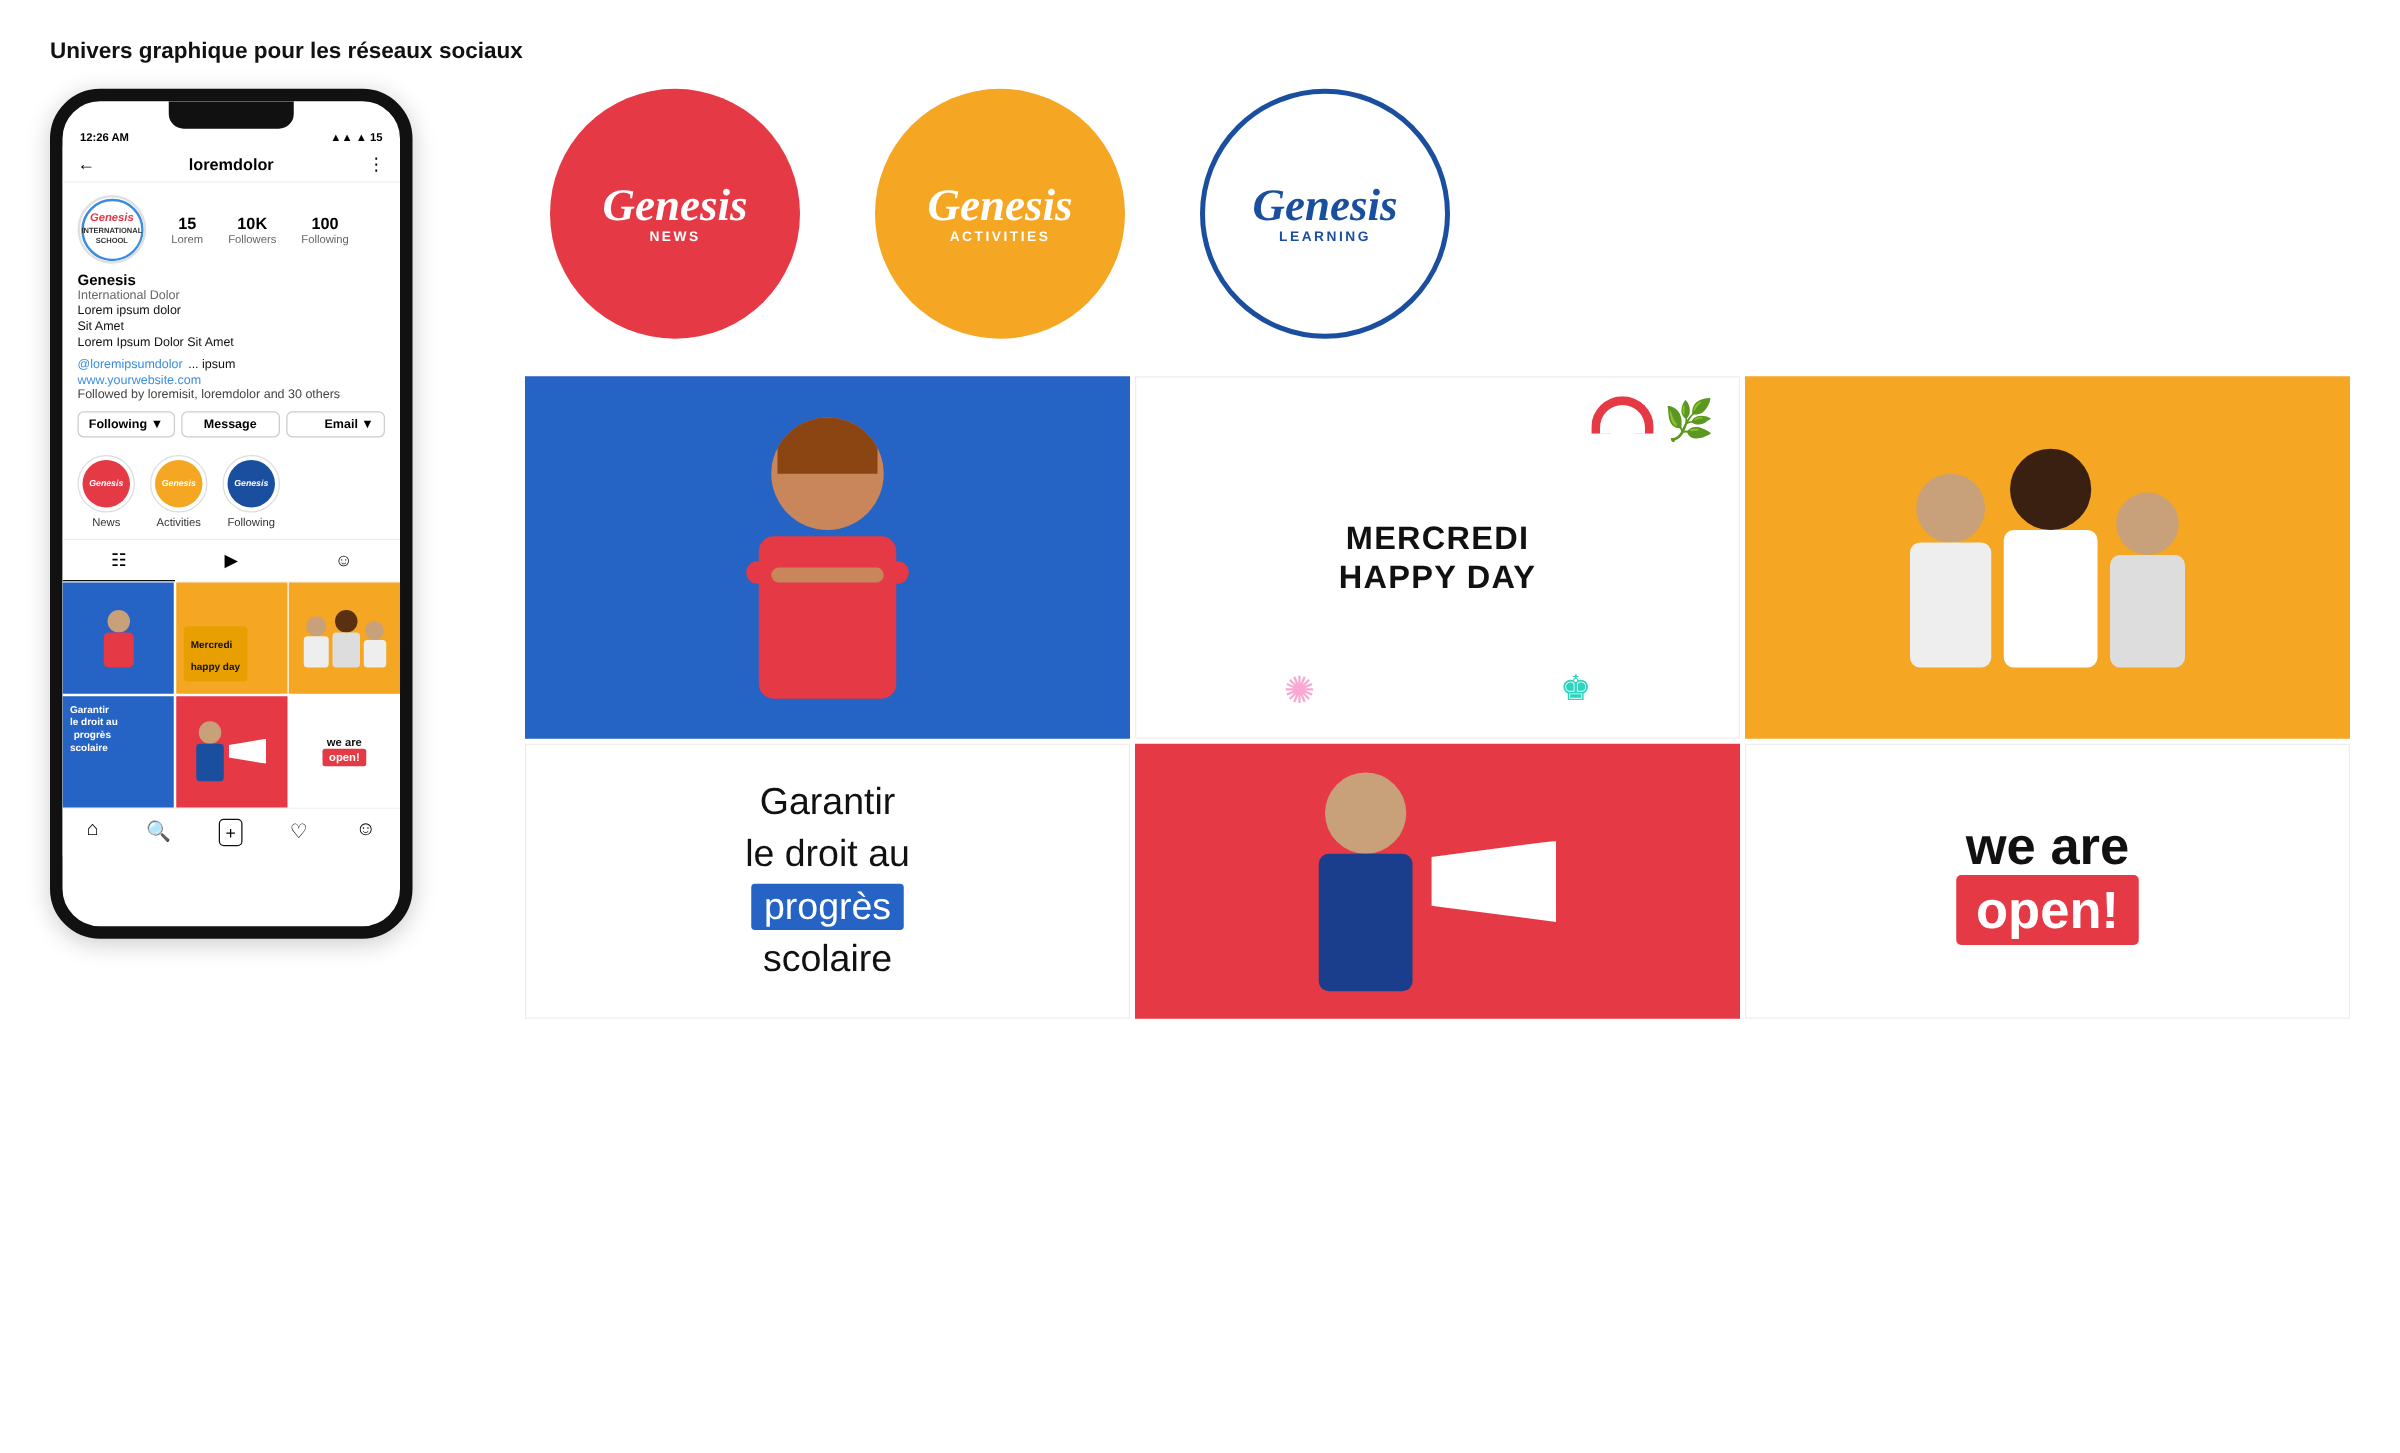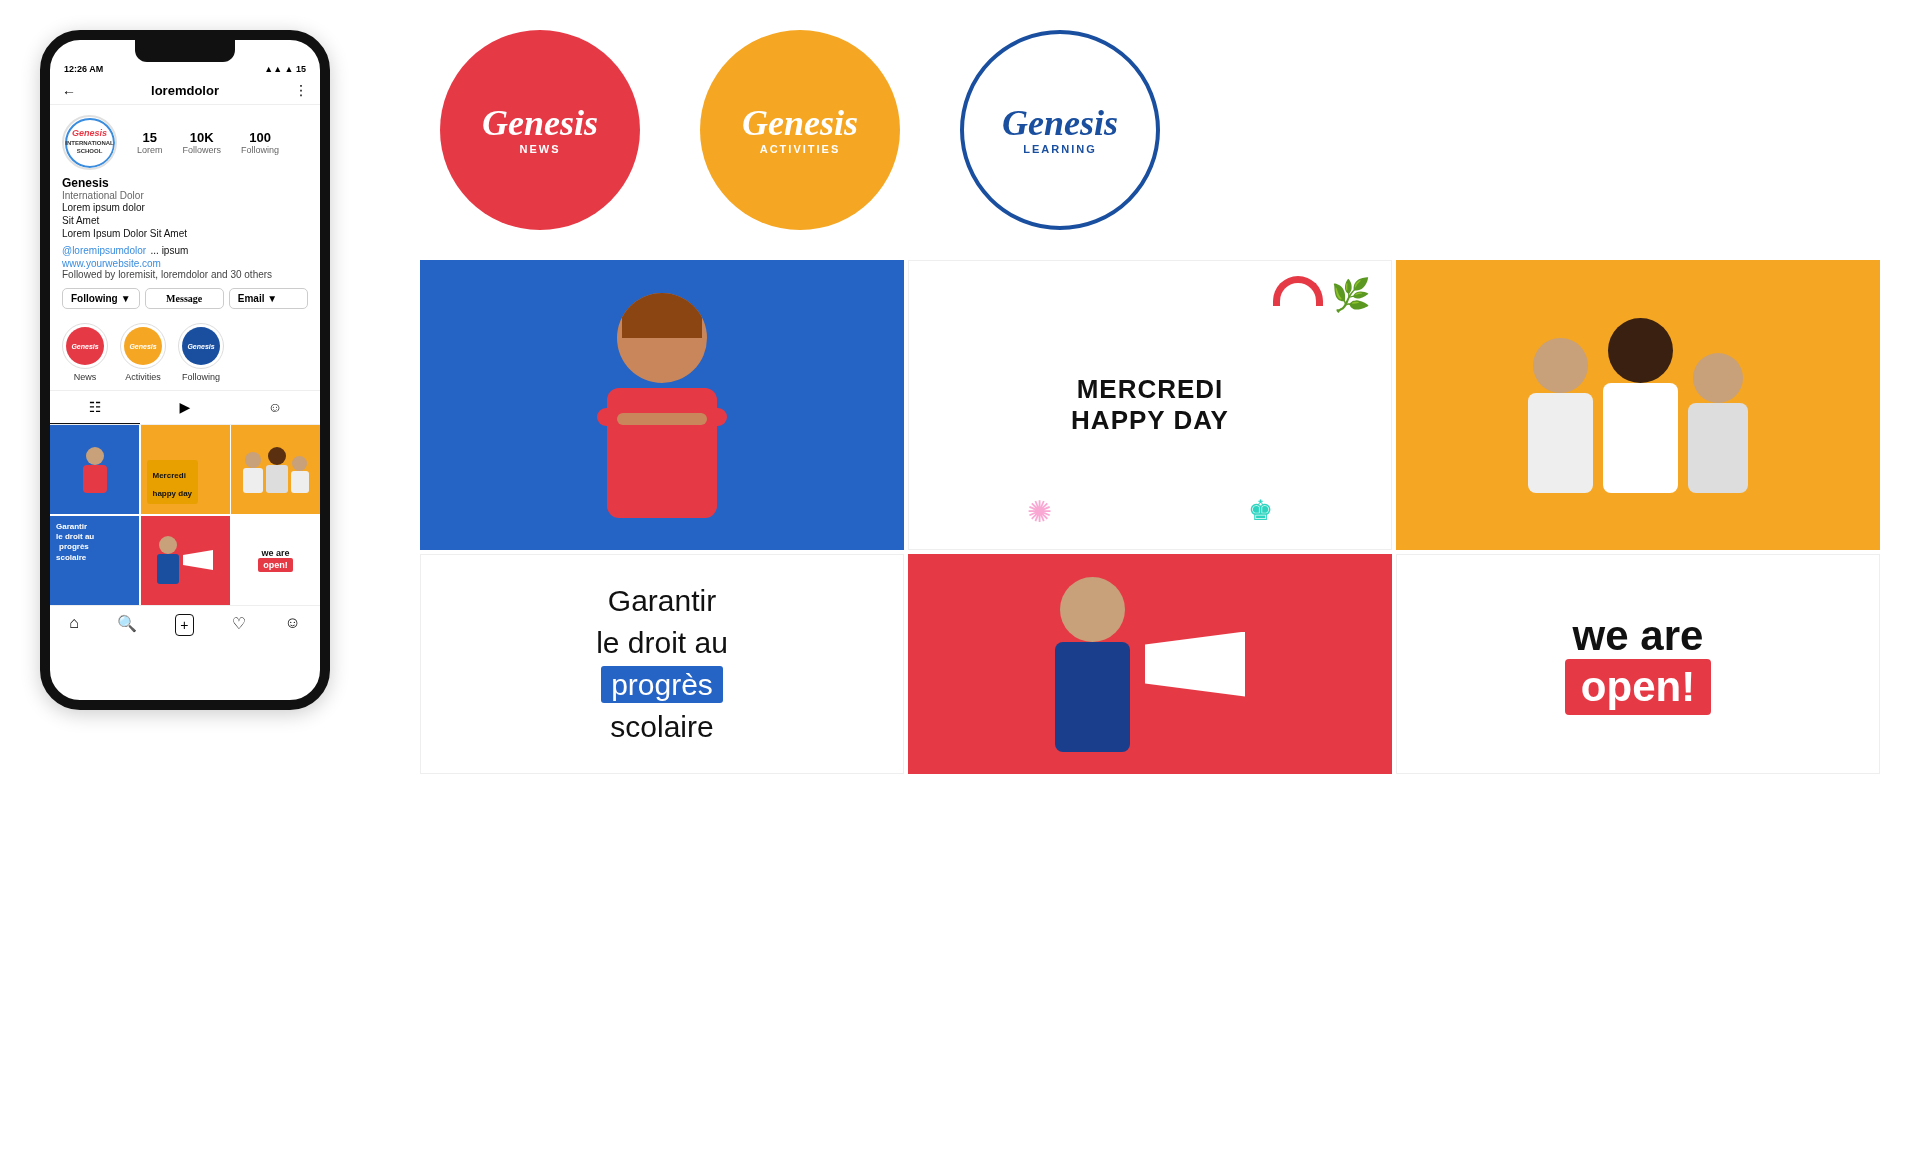--- a/index.html
+++ b/index.html
@@ -159,25 +159,24 @@
       background: #fff;
       cursor: pointer;
     }
     .ig-btn-following {
       display: flex;
       align-items: center;
       gap: 3px;
     }
     .ig-btn-message {
       flex: 1;
-      font-family: Liberation Serif, serif;
     }
     .ig-btn-email {
       flex: 1;
-      text-align: left;
+      text-align: right;
     }
     .ig-highlights {
       display: flex;
       gap: 12px;
       padding: 8px 12px;
       overflow-x: hidden;
     }
     .ig-highlight {
       display: flex;
       flex-direction: column;
@@ -418,20 +417,21 @@
     .small-girl-phone .sg-body {
       width: 24px; height: 28px;
       background: #e63946;
       border-radius: 4px;
     }
   </style>
 </head>
 <body>
 
 <div class="page-wrapper">
+  <div class="page-title">Univers graphique pour les réseaux sociaux</div>
 
   <div class="main-content">
 
     <div class="phone-container">
       <div class="phone">
         <div class="phone-notch"></div>
         <div class="phone-status-bar">
           <span>12:26 AM</span>
           <span>▲▲ ▲ 15</span>
         </div>

